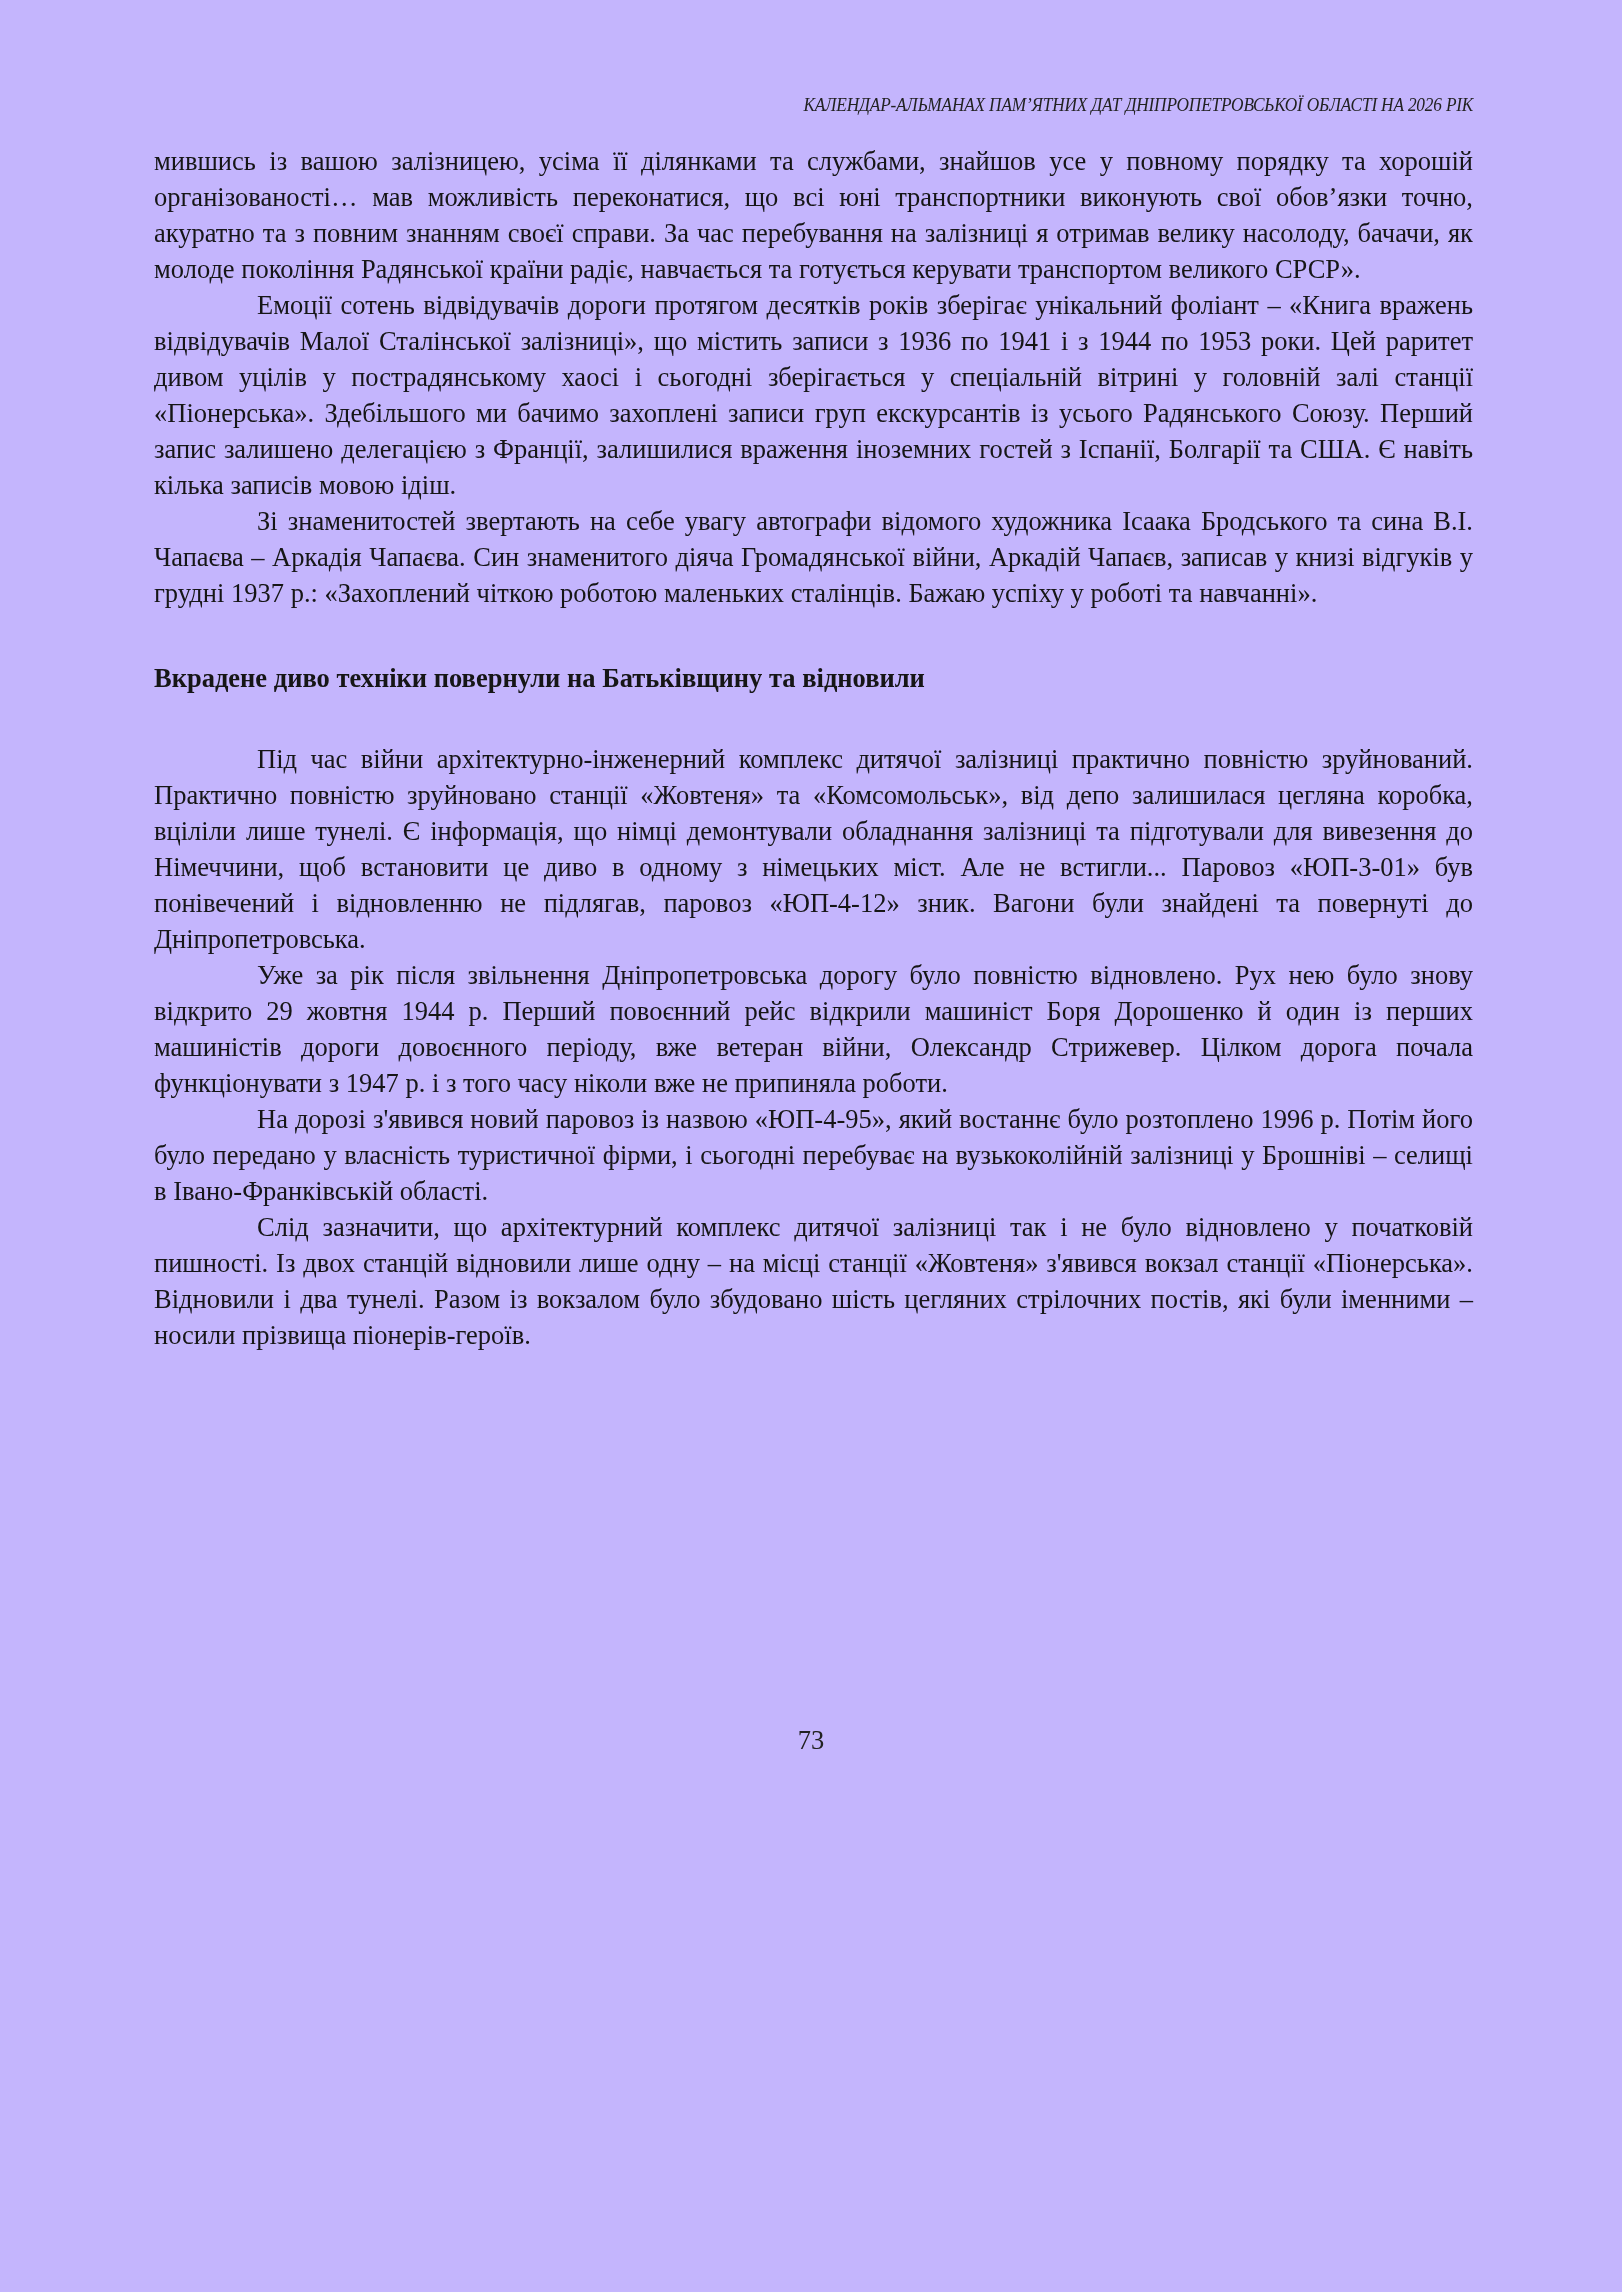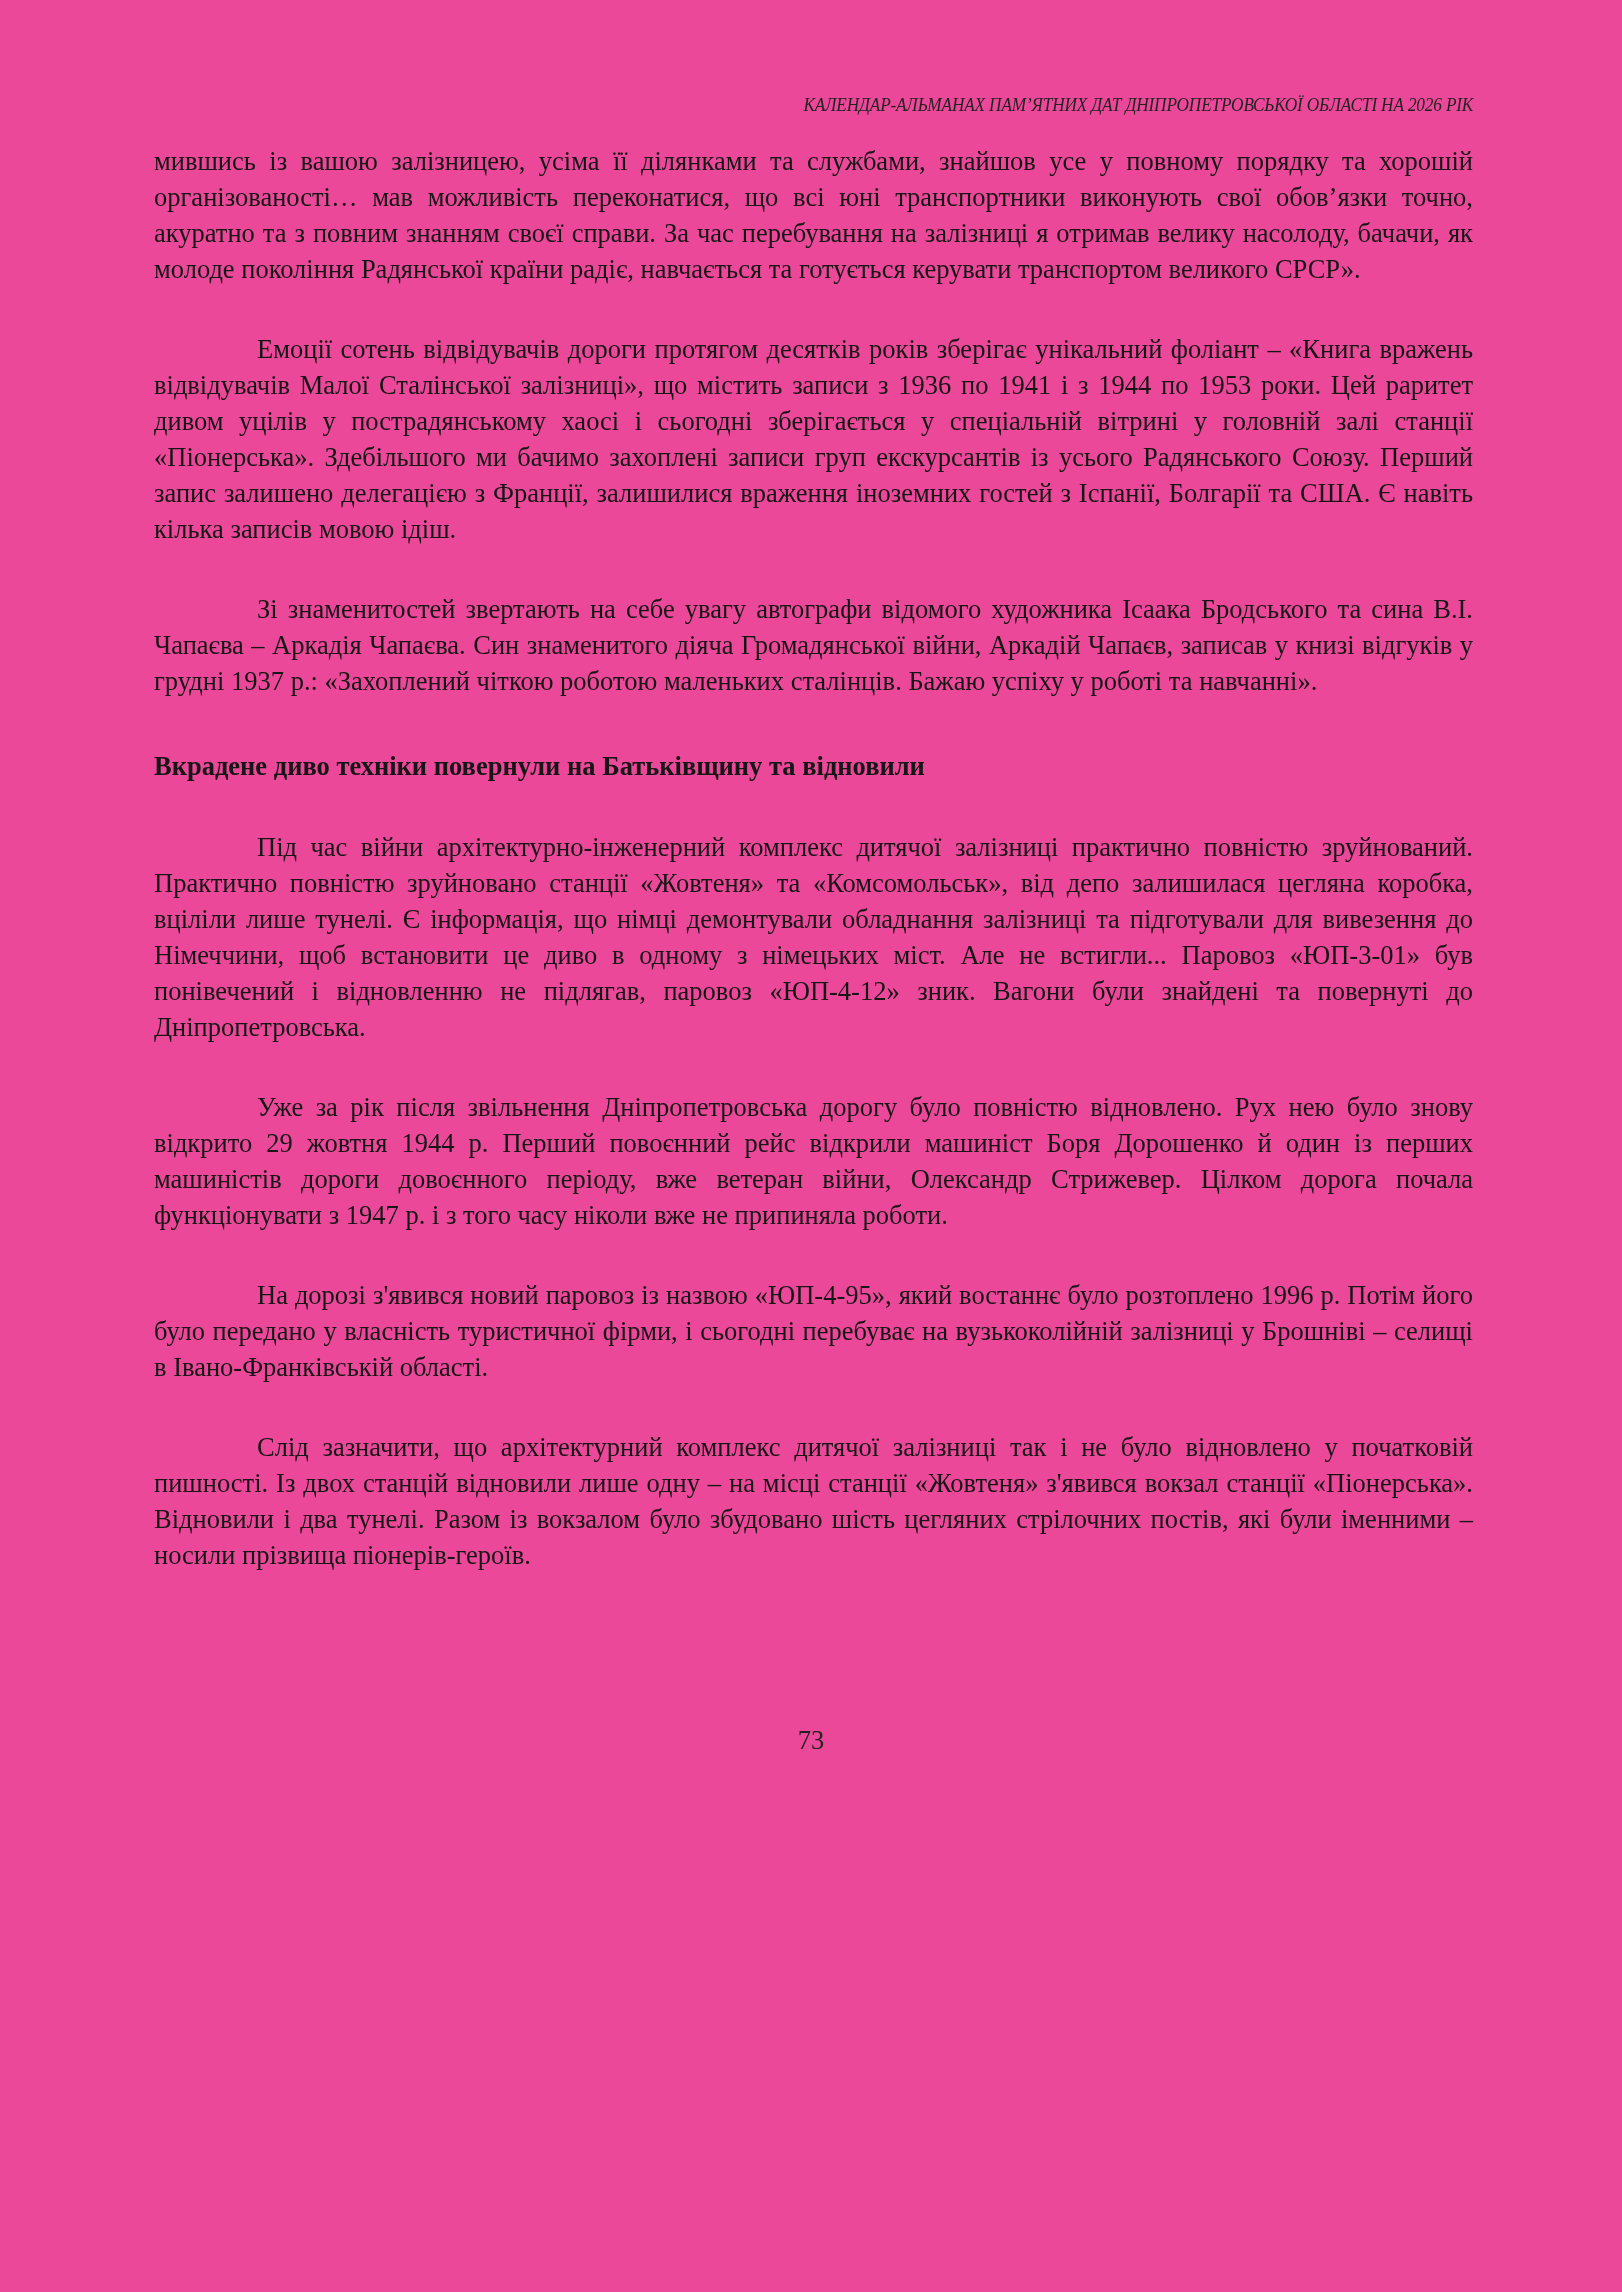--- a/index.html
+++ b/index.html
@@ -1,30 +1,30 @@
 <!DOCTYPE html>
 <html><head>
 <meta charset="utf-8">
 <style>
   html, body { margin: 0; padding: 0; background: #ffffff; }
   body { width: 1622px; height: 2293px; position: relative; overflow: hidden; color: #111111; }
-  .page { position: absolute; left: 0; top: 0; width: 1622px; height: 2293px; background: #ec4899; }
+  .page { position: absolute; left: 0; top: 0; width: 1622px; height: 2293px; background: #c4b5fd; }
   .running-header {
     position: absolute; top: 94px; right: 149px;
     font-family: "Liberation Serif", serif; font-style: italic;
     font-size: 18.6px; letter-spacing: -0.2px; color: #222;
     transform: scaleX(0.93); transform-origin: right center; white-space: nowrap;
   }
   .body-text {
     position: absolute; left: 154px; top: 143px; width: 1319px;
     font-family: "Liberation Serif", serif; font-size: 26.5px; line-height: 36px;
     text-align: justify; color: #161616;
   }
   .body-text p { margin: 0; text-indent: 0; }
-  .body-text p.indent { text-indent: 103px; margin-top: 44px; }
+  .body-text p.indent { text-indent: 103px; }
   .quote { }
   .section-heading {
     font-family: "Liberation Serif", serif; font-weight: bold; font-size: 26.5px;
     margin: 49px 0 45px 0; line-height: 36px;
   }
   .page-number {
     position: absolute; top: 1725px; left: 0; width: 1622px; text-align: center;
     font-family: "Liberation Serif", serif; font-size: 26.5px; color: #222;
   }
 </style>

